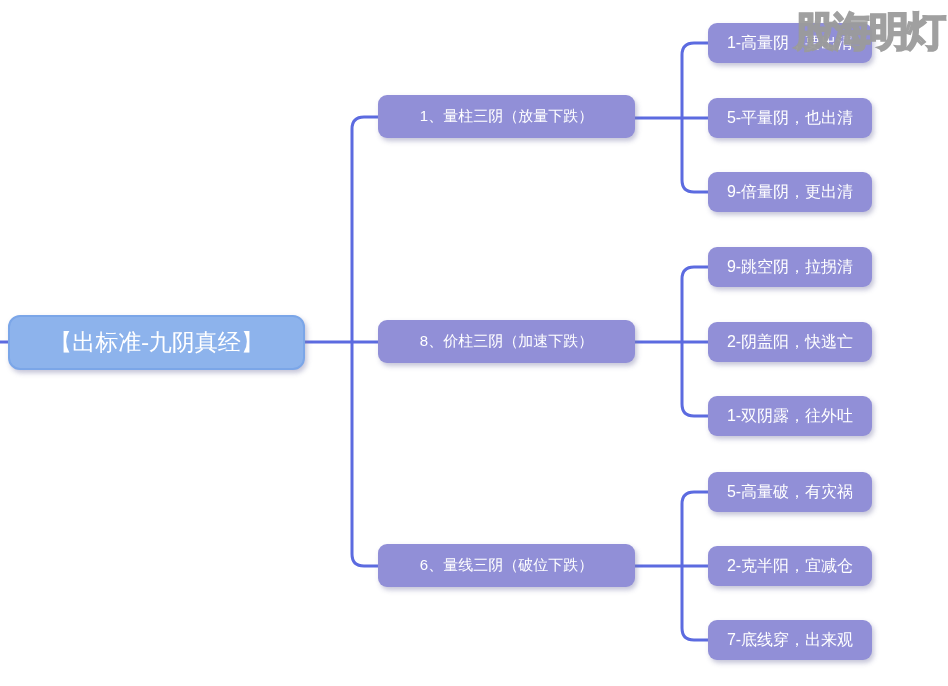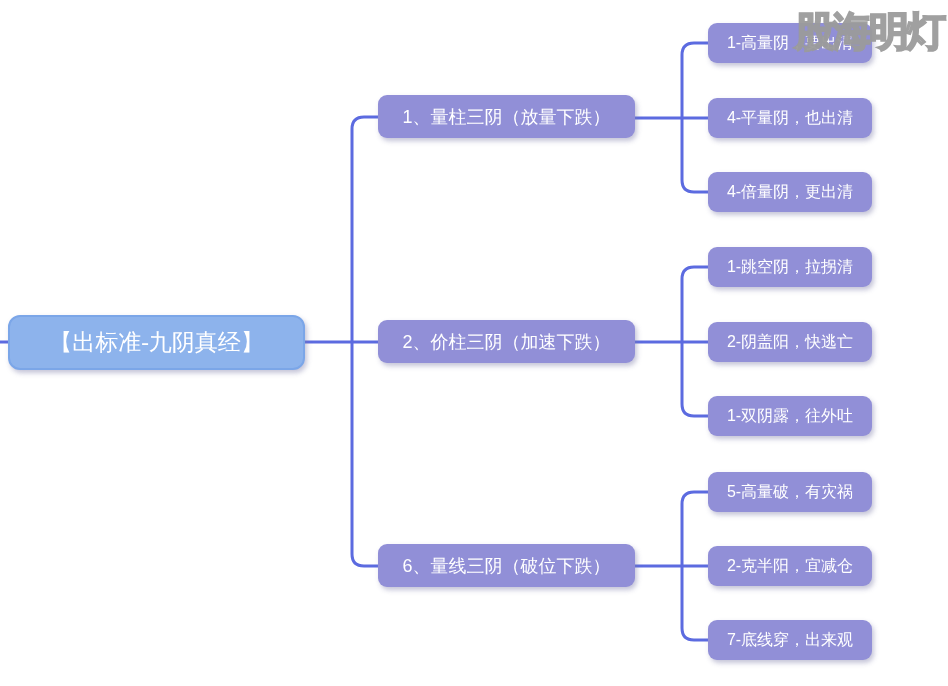--- a/index.html
+++ b/index.html
@@ -19,21 +19,21 @@
     color:#ffffff;text-align:center;white-space:nowrap;
     box-shadow:2px 3px 5px rgba(125,125,168,.45);
   }
   .root{
     left:8px;top:315px;width:297px;height:55px;
     background:var(--root-fill);border:2px solid var(--root-border);
     box-sizing:border-box;border-radius:12px;font-size:23px;font-weight:500;font-family:Liberation Serif, serif;
   }
   .branch{
     left:378px;width:257px;height:43px;background:var(--node-fill);
-    border-radius:9px;font-size:18px;
+    border-radius:9px;font-size:15px;
   }
   .b1{top:95px}.b2{top:320px}.b3{top:544px}
   .leaf{
     left:708px;width:164px;height:40px;background:var(--node-fill);
     border-radius:9px;font-size:16px;
   }
   .l1{top:23px}.l2{top:98px}.l3{top:172px}
   .l4{top:247px}.l5{top:322px}.l6{top:396px}
   .l7{top:472px}.l8{top:546px}.l9{top:620px}
   .watermark{
@@ -54,26 +54,26 @@
   <path d="M709 43 H694 Q682 43 682 55 V180 Q682 192 694 192 H709"></path>
   <path d="M633 342 H709"></path>
   <path d="M709 267 H694 Q682 267 682 279 V404 Q682 416 694 416 H709"></path>
   <path d="M633 566 H709"></path>
   <path d="M709 492 H694 Q682 492 682 504 V628 Q682 640 694 640 H709"></path>
 </svg>
 
 <div class="node root">【出标准-九阴真经】</div>
 
 <div class="node branch b1">1、量柱三阴（放量下跌）</div>
-<div class="node branch b2">2、价柱三阴（加速下跌）</div>
+<div class="node branch b2">8、价柱三阴（加速下跌）</div>
 <div class="node branch b3">6、量线三阴（破位下跌）</div>
 
 <div class="node leaf l1">1-高量阴，要出清</div>
-<div class="node leaf l2">4-平量阴，也出清</div>
-<div class="node leaf l3">4-倍量阴，更出清</div>
-<div class="node leaf l4">1-跳空阴，拉拐清</div>
+<div class="node leaf l2">5-平量阴，也出清</div>
+<div class="node leaf l3">9-倍量阴，更出清</div>
+<div class="node leaf l4">9-跳空阴，拉拐清</div>
 <div class="node leaf l5">2-阴盖阳，快逃亡</div>
 <div class="node leaf l6">1-双阴露，往外吐</div>
 <div class="node leaf l7">5-高量破，有灾祸</div>
 <div class="node leaf l8">2-克半阳，宜减仓</div>
 <div class="node leaf l9">7-底线穿，出来观</div>
 
 <div class="watermark">股海明灯</div>
 
 </body></html>

